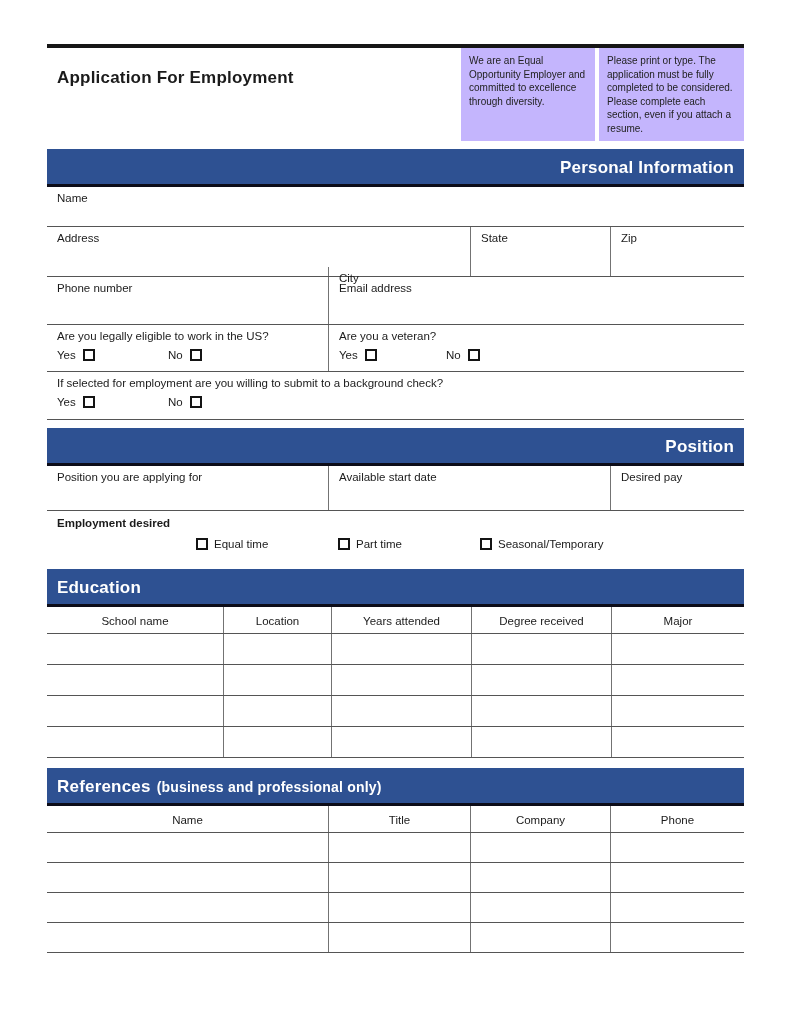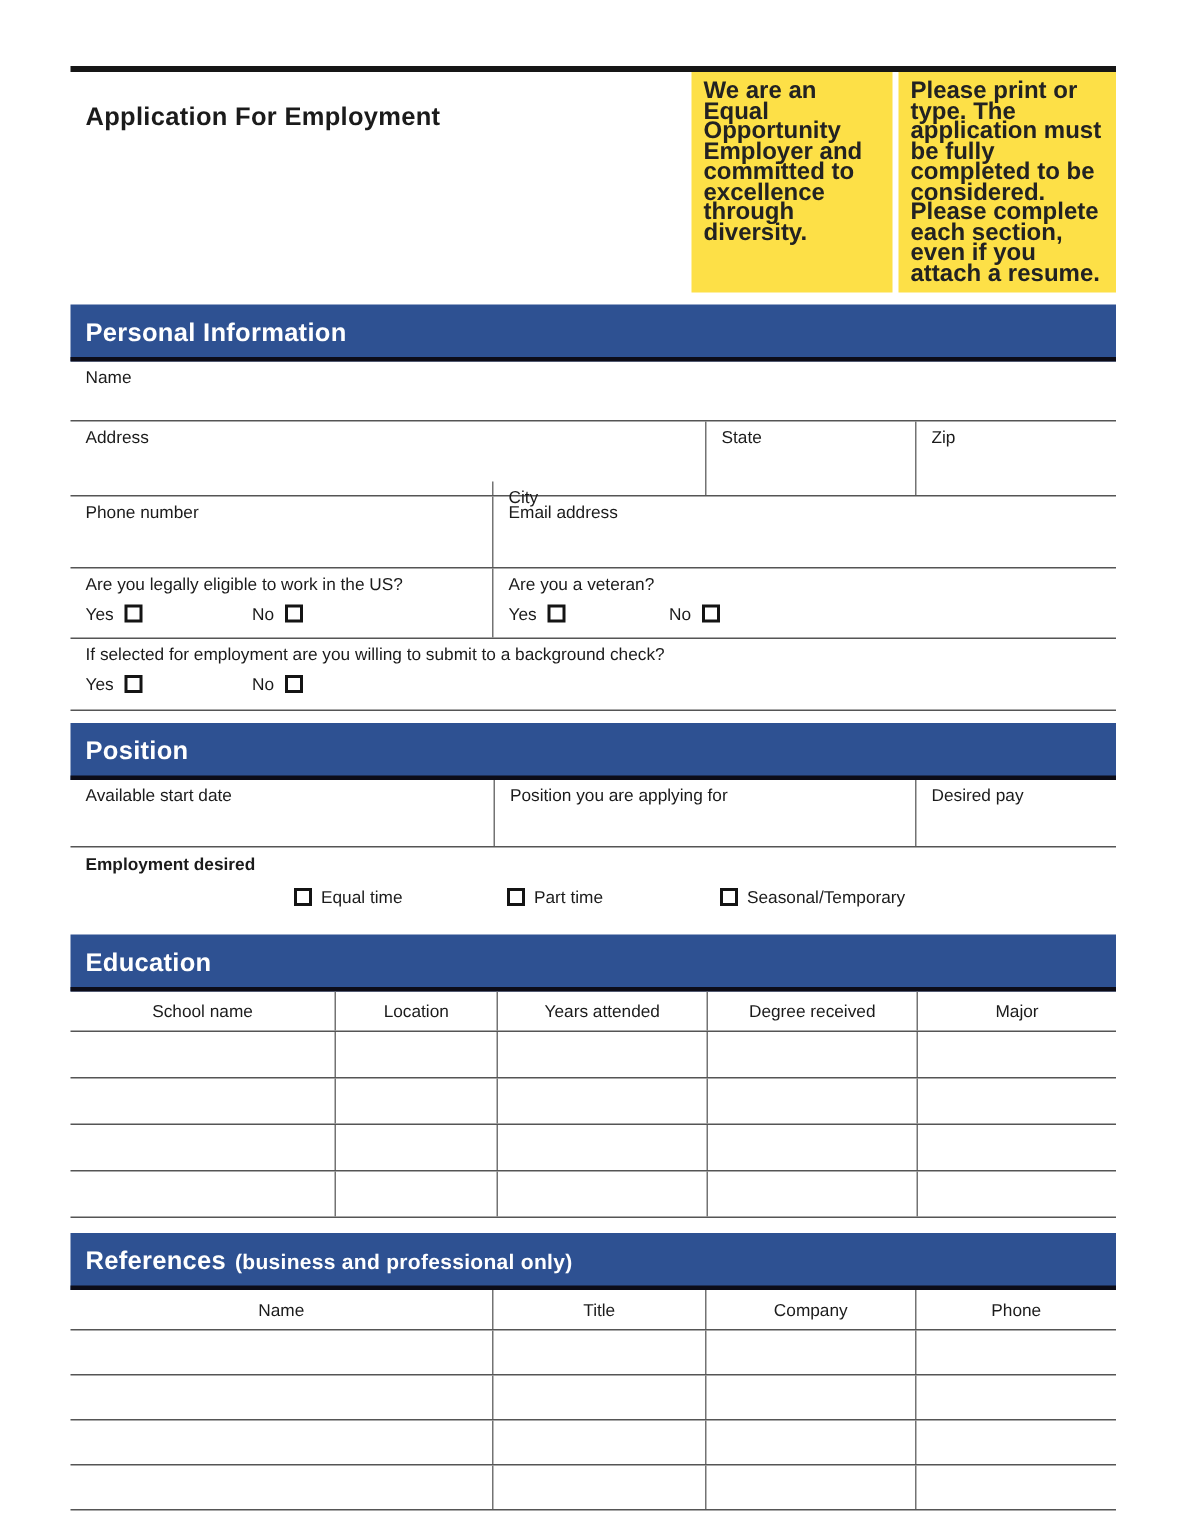--- a/index.html
+++ b/index.html
@@ -9,30 +9,30 @@
     font-family:"Liberation Sans", sans-serif; color:#1b1b1b;
   }
   .page { position:absolute; left:47px; top:0; width:697px; }
 
   .top-rule { margin-top:44px; height:4px; background:#161616; }
 
   
   .header { display:flex; justify-content:space-between; min-height:85px; }
   .app-title { font-size:17px; font-weight:bold; margin-top:20px; padding-left:10px; letter-spacing:0.2px; }
   .notices { display:flex; gap:4px; align-items:stretch; }
-  .notice { background:#fde047; width:134px; padding:6px 8px; font-size:16px; line-height:13.5px; color:#222;font-weight:bold; }
+  .notice { background:#c4b5fd; width:134px; padding:6px 8px; font-size:10px; line-height:13.5px; color:#222; }
   .notice.right { width:145px; }
 
   
   .section-bar {
     background:#2e5192; color:#ffffff; border-bottom:3px solid #0c0c18;
     padding:9px 10px 6px 10px; font-size:17px; font-weight:bold; letter-spacing:0.2px;
   }
   .section-bar .sub { font-size:14px; font-weight:bold; margin-left:6px; }
-  .mt8 { margin-top:8px; } .mt4 { margin-top:4px; } .mt10 { margin-top:10px; }
+  .mt8 { margin-top:8px;text-align:right; } .mt4 { margin-top:4px; } .mt10 { margin-top:10px; }
   .row { display:flex; border-bottom:1px solid #555555; }
   .cell { padding:5px 0 0 10px; font-size:11.5px; }
   .cell + .cell { border-left:1px solid #737373; }
   .w281{width:281px;} .w142{width:142px;margin-top:40px;} .w140{width:140px;} .w134{width:134px;}
   .w282{width:282px;} .w416{width:416px;} .grow{flex:1;}
   .h40{height:40px;} .h50{height:50px;} .h48{height:48px;} .h47{height:47px;} .h45{height:45px;}
 
   
   .cb { display:inline-block; width:12px; height:12px; border:2px solid #141414; background:#fff; vertical-align:-2px; }
   .yn { margin-top:7px; font-size:11.5px; }
@@ -143,25 +143,25 @@
         </span>
       </div>
     </div>
   </div>
 
   <div class="section-bar mt8">
     <span>Position</span>
   </div>
 
   <div class="row h45">
+    <div class="cell w281">
+      <span>Position you are applying for</span>
+    </div>
     <div class="cell w282">
       <span>Available start date</span>
-    </div>
-    <div class="cell w281">
-      <span>Position you are applying for</span>
     </div>
     <div class="cell w134">
       <span>Desired pay</span>
     </div>
   </div>
 
   <div class="employment">
     <div class="cell-label">Employment desired</div>
     <span class="emp-opt emp-1">
       <span class="cb"></span><span>Equal time</span>

